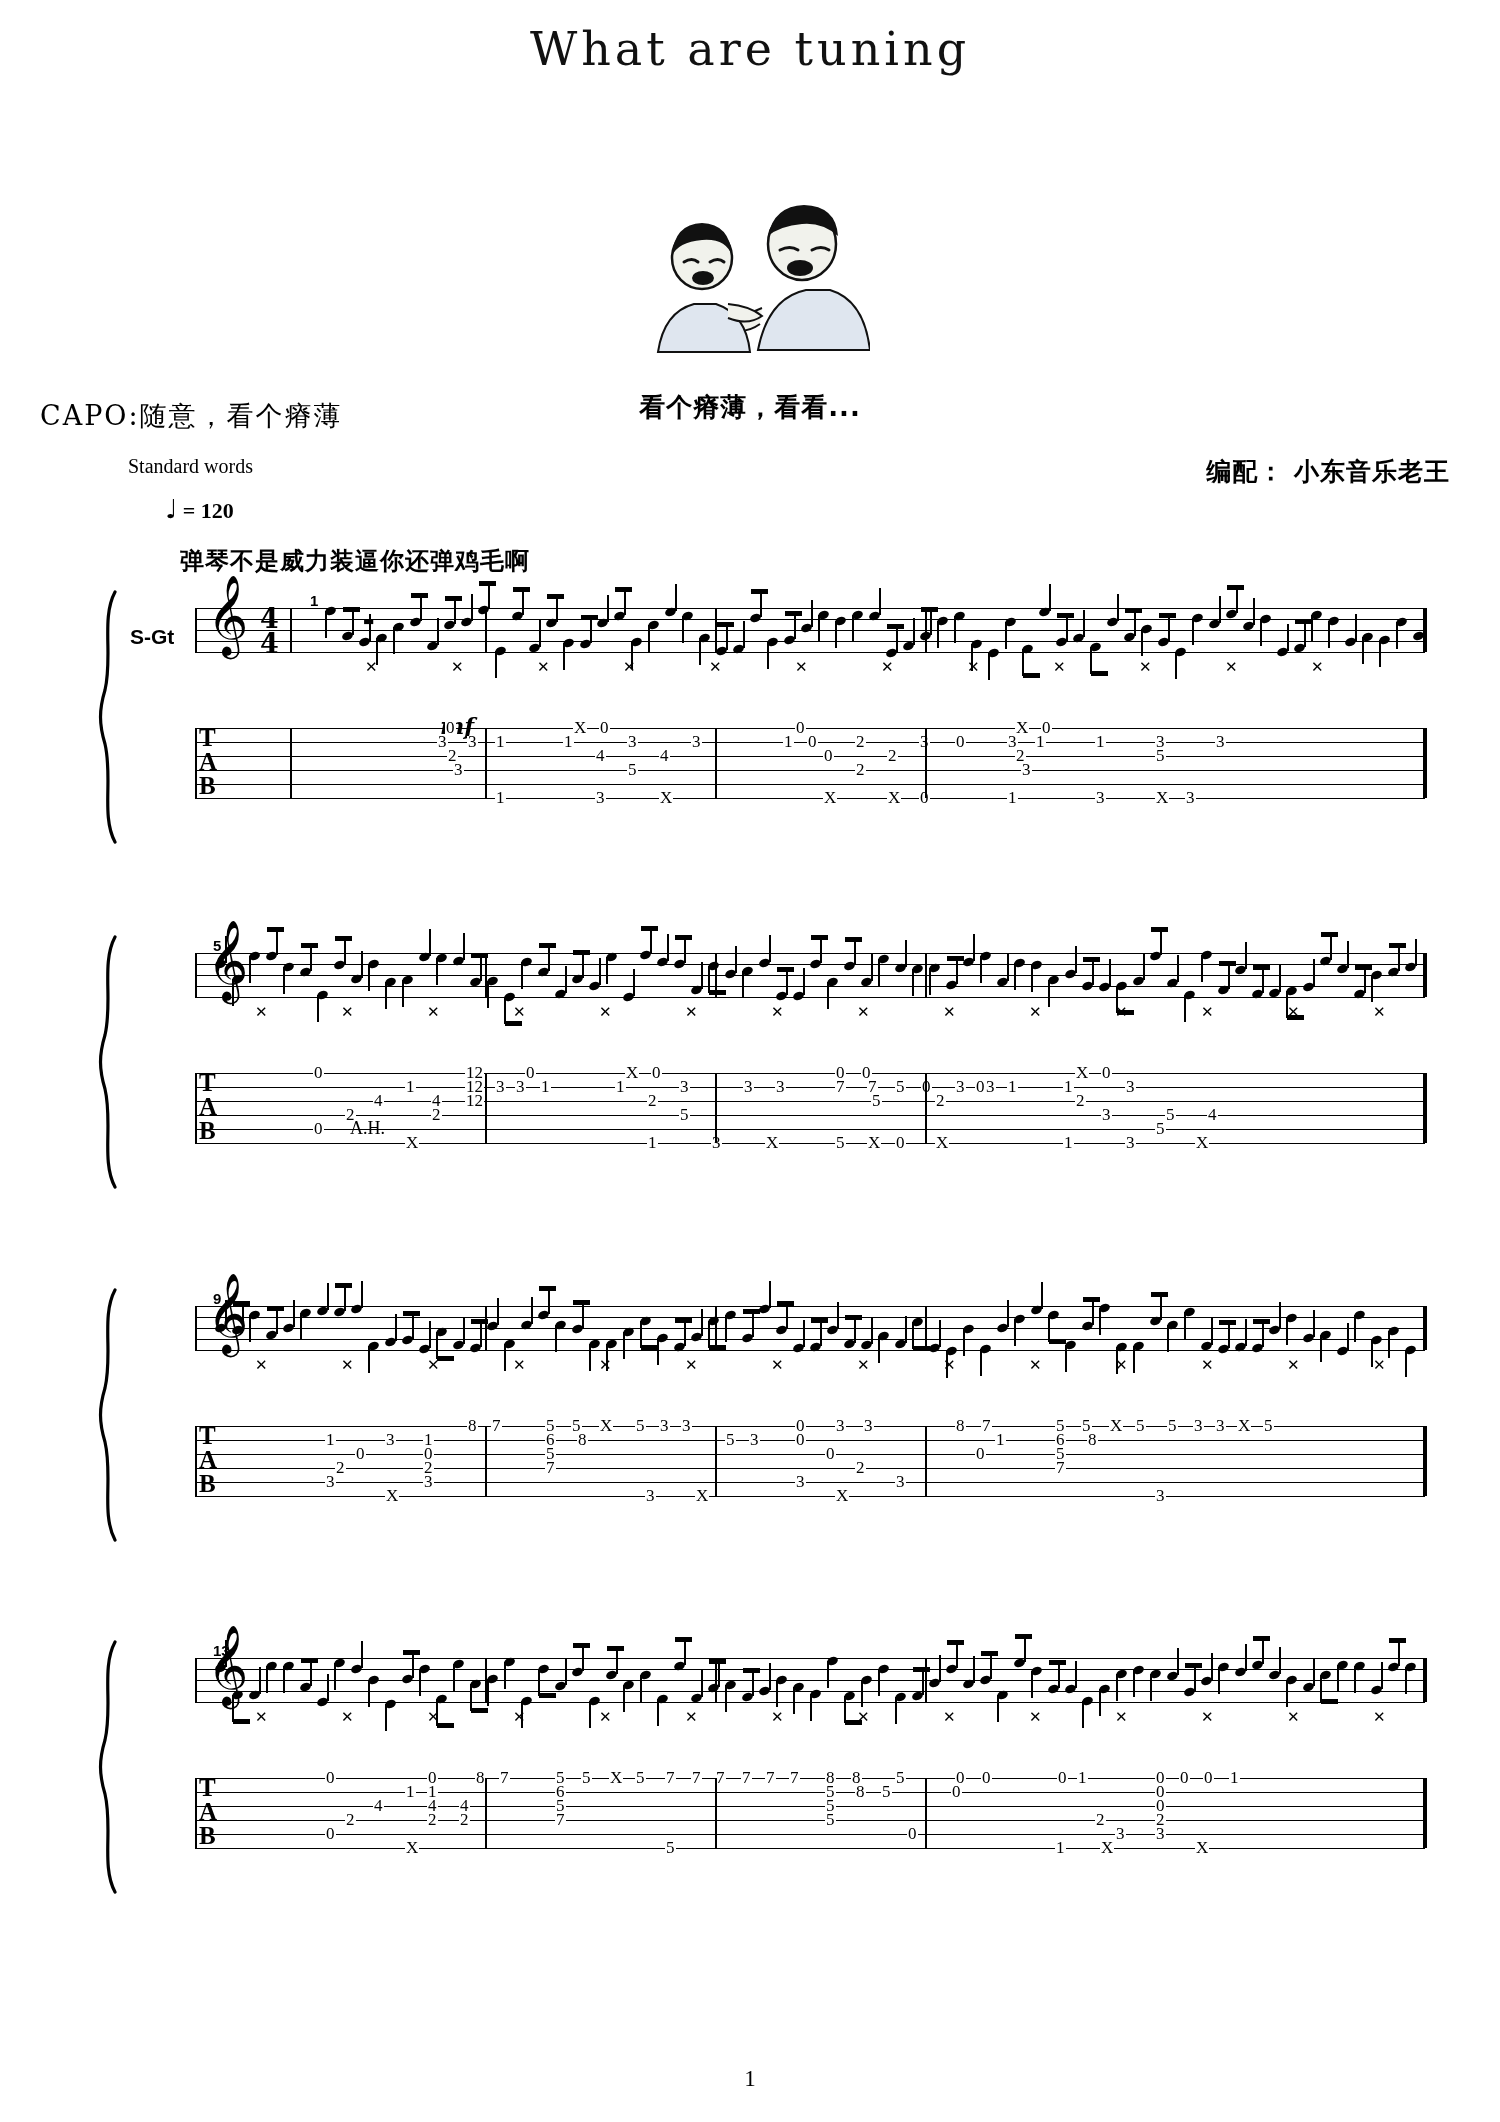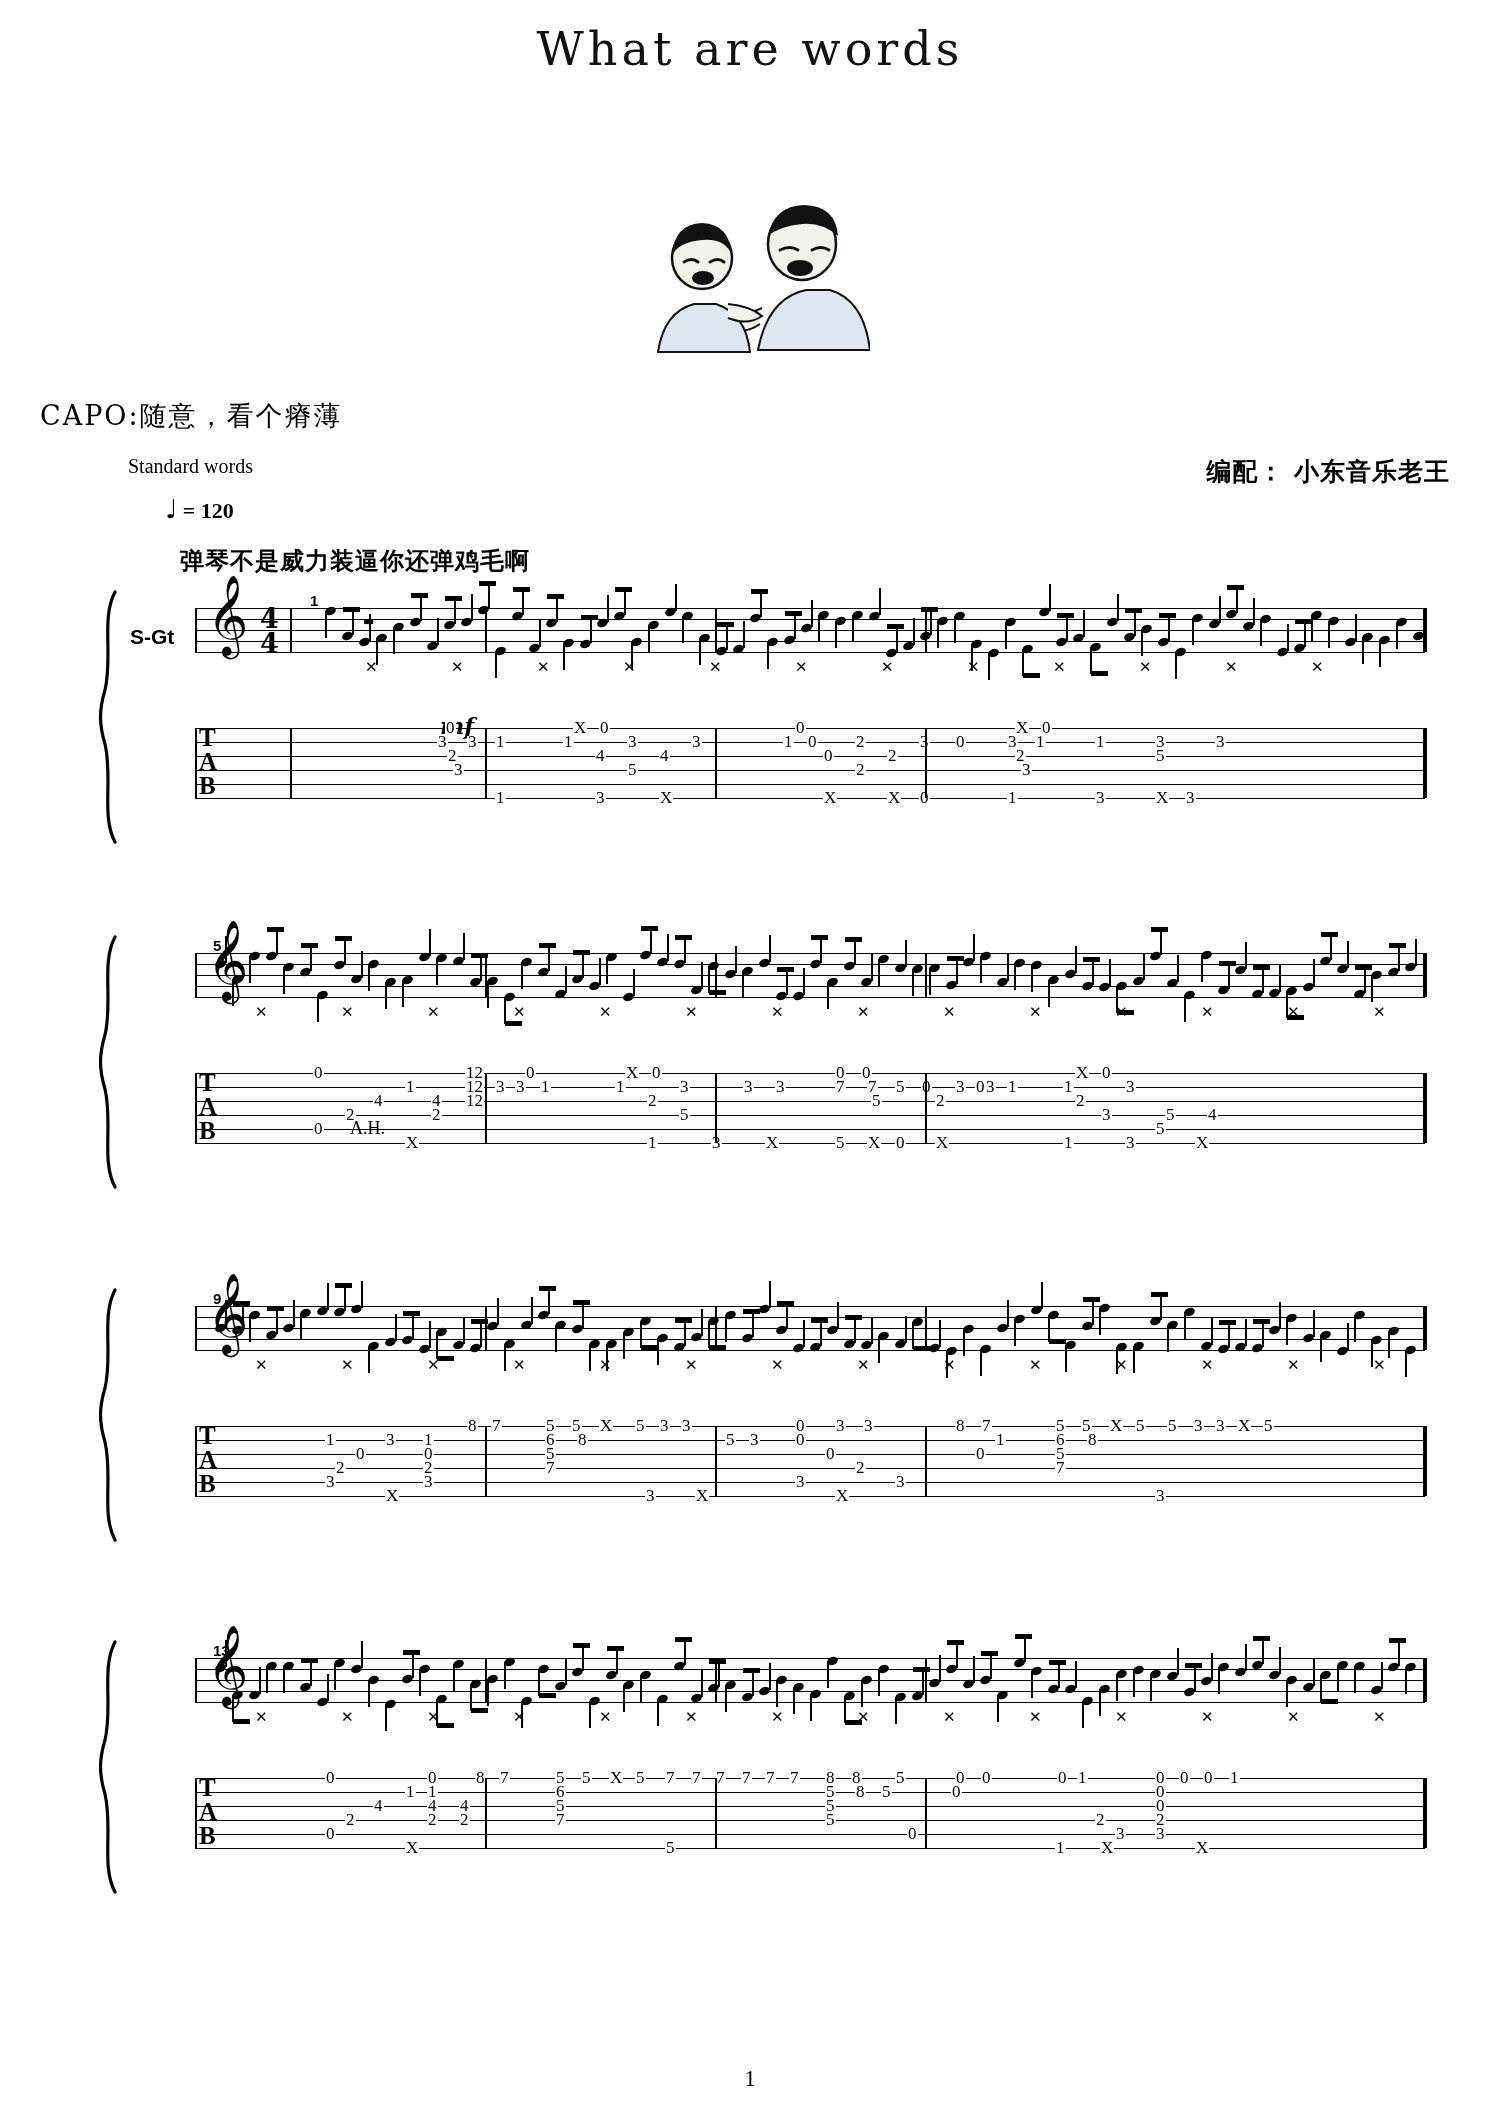--- a/index.html
+++ b/index.html
@@ -93,21 +93,21 @@
   .stem{position:absolute;width:1.6px;background:#000;}
   .beam{position:absolute;height:5px;background:#000;}
   .rest{position:absolute;font-family:"DejaVu Sans", sans-serif;font-size:26px;}
   .xnote{position:absolute;font-family:"DejaVu Sans", sans-serif;font-size:15px;font-weight:bold;}
 </style>
 </head>
 <body>
 
 <div class="sheet">
 
-  <div class="title">What are words</div>
+  <div class="title">What are tuning</div>
 
   <div class="cartoon">
     <svg width="230" height="160" viewBox="0 0 230 160">
 
       <path d="M118 150 q10 -52 48 -60 l24 0 q34 10 40 60 z" fill="#dfe6ef" stroke="#111" stroke-width="2"></path>
       <ellipse cx="162" cy="44" rx="34" ry="36" fill="#f1f2ec" stroke="#111" stroke-width="2.5"></ellipse>
       <path d="M128 36 q6 -30 36 -31 q32 1 34 31 q-16 -14 -36 -12 q-22 2 -34 12 z" fill="#111"></path>
       <path d="M140 50 q10 -5 18 0" stroke="#111" stroke-width="3" fill="none" stroke-linecap="round"></path>
       <path d="M172 50 q9 -5 17 0" stroke="#111" stroke-width="3" fill="none" stroke-linecap="round"></path>
       <ellipse cx="160" cy="68" rx="13" ry="8" fill="#111"></ellipse>
@@ -115,20 +115,21 @@
 
       <path d="M18 152 q6 -40 36 -48 l22 0 q30 10 34 48 z" fill="#dfe6ef" stroke="#111" stroke-width="2"></path>
       <ellipse cx="62" cy="58" rx="30" ry="31" fill="#f1f2ec" stroke="#111" stroke-width="2.5"></ellipse>
       <path d="M32 56 q2 -32 30 -33 q28 1 30 33 q-6 -18 -30 -16 q-24 2 -30 16 z" fill="#111"></path>
       <path d="M44 62 q8 -5 14 0" stroke="#111" stroke-width="3" fill="none" stroke-linecap="round"></path>
       <path d="M70 62 q8 -5 14 0" stroke="#111" stroke-width="3" fill="none" stroke-linecap="round"></path>
       <ellipse cx="63" cy="78" rx="11" ry="7" fill="#111"></ellipse>
       <path d="M88 104 q22 2 34 12 q-14 10 -34 2" fill="#f1f2ec" stroke="#111" stroke-width="2"></path>
     </svg>
   </div>
+  <div class="cartoon-caption">看个瘠薄，看看...</div>
 
   <div class="capo">CAPO:随意，看个瘠薄</div>
   <div class="tuning">Standard words</div>
   <div class="arranger">编配： 小东音乐老王</div>
   <div class="tempo">
     <span class="note">♩</span>
     <span>= 120</span>
   </div>
   <div class="perf-note">弹琴不是威力装逼你还弹鸡毛啊</div>
   <div class="inst-label">S-Gt</div>

